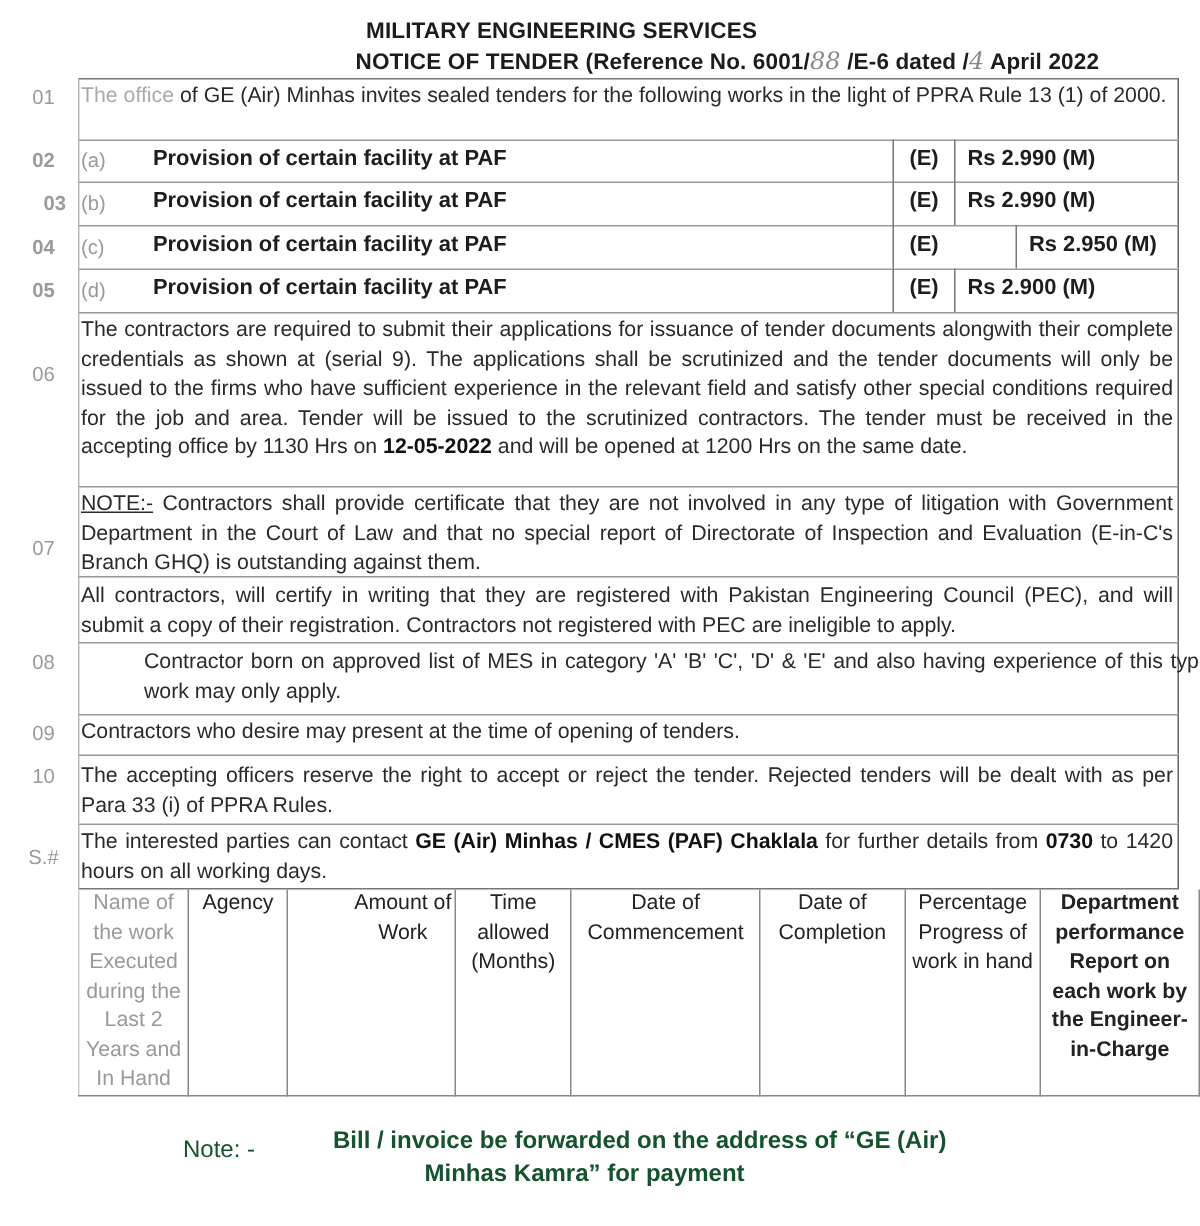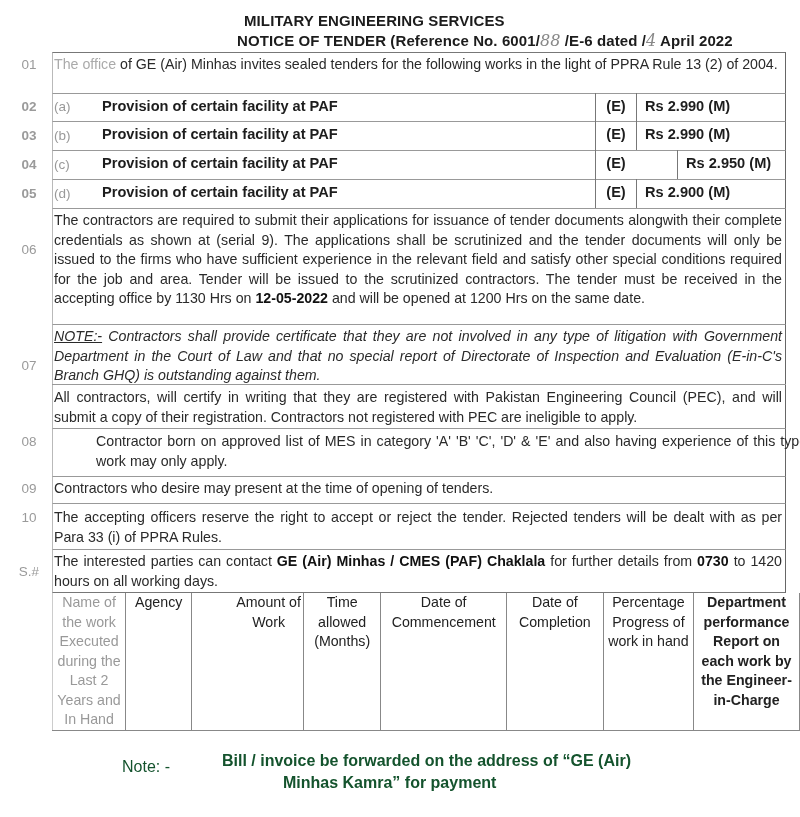--- a/index.html
+++ b/index.html
@@ -36,34 +36,34 @@
 <body>
 
 <div class="title" id="t1">MILITARY ENGINEERING SERVICES</div>
 <div class="title" id="t2"><span>NOTICE OF TENDER (Reference No. 6001/</span><span class="hw">88</span><span> /E-6 dated /</span><span class="hw">4</span><span> April 2022</span></div>
 
 <div class="sheet">
 
   <div class="row" style="top:0;height:41px;">
     <div class="cell" style="border-top:1.5px solid #777;"></div>
     <div class="sn" style="top:5px;">01</div>
-    <div class="txt" style="top:3px;"><span class="faded">The office</span><span> of GE (Air) Minhas invites sealed tenders for the following works in the light of PPRA Rule 13 (2) of 2004.</span></div>
+    <div class="txt" style="top:3px;"><span class="faded">The office</span><span> of GE (Air) Minhas invites sealed tenders for the following works in the light of PPRA Rule 13 (1) of 2000.</span></div>
   </div>
 
   <div class="row work" style="top:41px;height:28px;">
     <div class="cell"></div>
     <div class="sn" style="top:6px;">02</div>
     <span class="lbl" style="top:6px;">(a)</span>
     <span class="name" style="top:5px;">Provision of certain facility at PAF</span>
     <span class="e" style="padding-top:5px;">(E)</span>
     <span class="amt" style="padding-top:5px;">Rs  2.990 (M)</span>
   </div>
   <div class="row work" style="top:69px;height:29px;">
     <div class="cell"></div>
-    <div class="sn" style="top:7px;">03</div>
+    <div class="sn" style="top:7px;text-align:right;">03</div>
     <span class="lbl" style="top:7px;">(b)</span>
     <span class="name" style="top:5px;">Provision of certain facility at PAF</span>
     <span class="e" style="padding-top:5px;">(E)</span>
     <span class="amt" style="padding-top:5px;">Rs  2.990 (M)</span>
   </div>
   <div class="row work" style="top:98px;height:29px;">
     <div class="cell"></div>
     <div class="sn" style="top:7px;">04</div>
     <span class="lbl" style="top:7px;">(c)</span>
     <span class="name" style="top:5px;">Provision of certain facility at PAF</span>
@@ -81,21 +81,21 @@
 
   <div class="row" style="top:156px;height:116px;">
     <div class="cell"></div>
     <div class="sn" style="top:34px;">06</div>
     <div class="txt" style="top:3px;"><span>The contractors are required to submit their applications for issuance of tender documents alongwith their complete credentials as shown at (serial 9). The applications shall be scrutinized and the tender documents will only be issued to the firms who have sufficient experience in the relevant field and satisfy other special conditions required for the job and area. Tender will be issued to the scrutinized contractors. The tender must be received in the accepting office by 1130 Hrs on </span><b>12-05-2022</b><span> and will be opened at 1200 Hrs on the same date.</span></div>
   </div>
 
   <div class="row" style="top:272px;height:104px;">
     <div class="cell"></div>
     <div class="sn" style="top:34px;">07</div>
-    <div class="txt" style="top:3px;font-style:italic;"><u>NOTE:-</u><span> Contractors shall provide certificate that they are not involved in any type of litigation with Government Department in the Court of Law and that no special report of Directorate of Inspection and Evaluation (E-in-C's Branch GHQ) is outstanding against them.</span></div>
+    <div class="txt" style="top:3px;"><u>NOTE:-</u><span> Contractors shall provide certificate that they are not involved in any type of litigation with Government Department in the Court of Law and that no special report of Directorate of Inspection and Evaluation (E-in-C's Branch GHQ) is outstanding against them.</span></div>
     <div style="position:absolute;left:38px;right:0;top:60px;border-top:1px solid #999;"></div>
     <div class="txt" style="top:64px;">All contractors, will certify in writing that they are registered with Pakistan Engineering Council (PEC), and will submit a copy of their registration. Contractors not registered with PEC are ineligible to apply.</div>
   </div>
 
   <div class="row" style="top:376px;height:48px;">
     <div class="cell"></div>
     <div class="sn" style="top:6px;">08</div>
     <div class="txt" style="top:4px;margin-left:42px;">Contractor born on approved list of MES in category 'A' 'B' 'C', 'D' &amp; 'E' and also having experience of this type of work may only apply.</div>
   </div>
 

